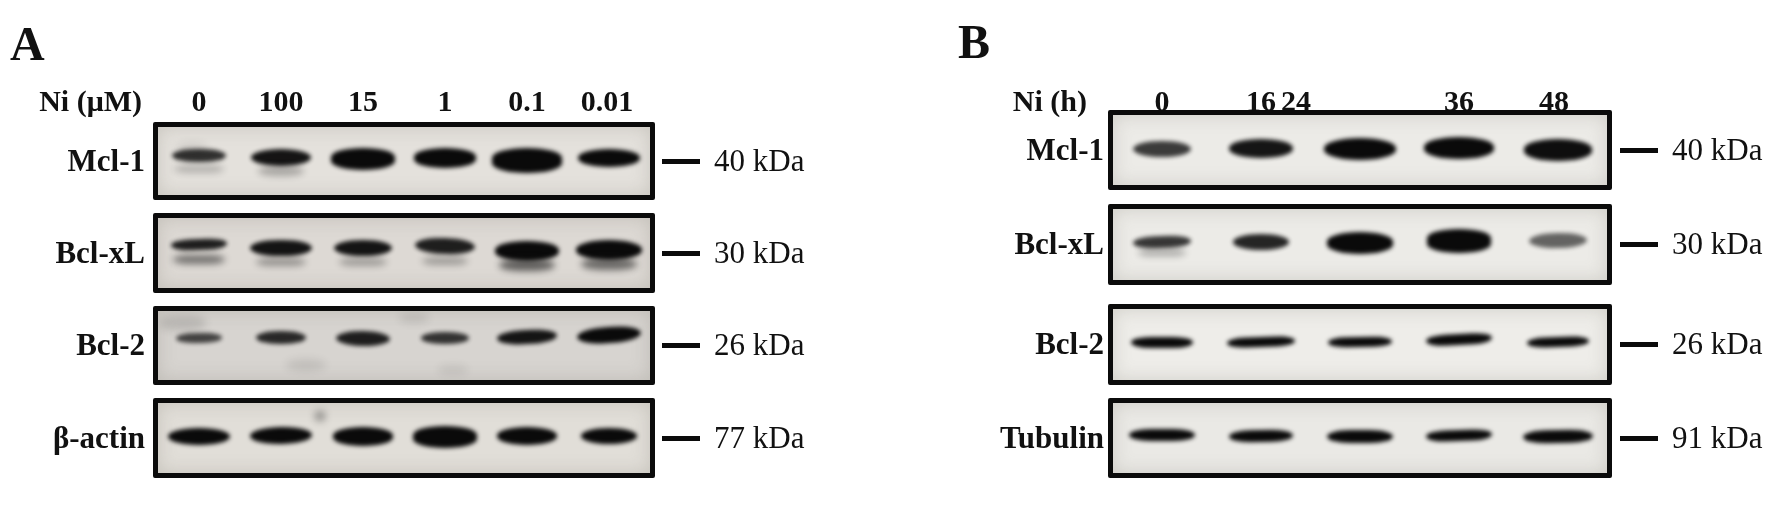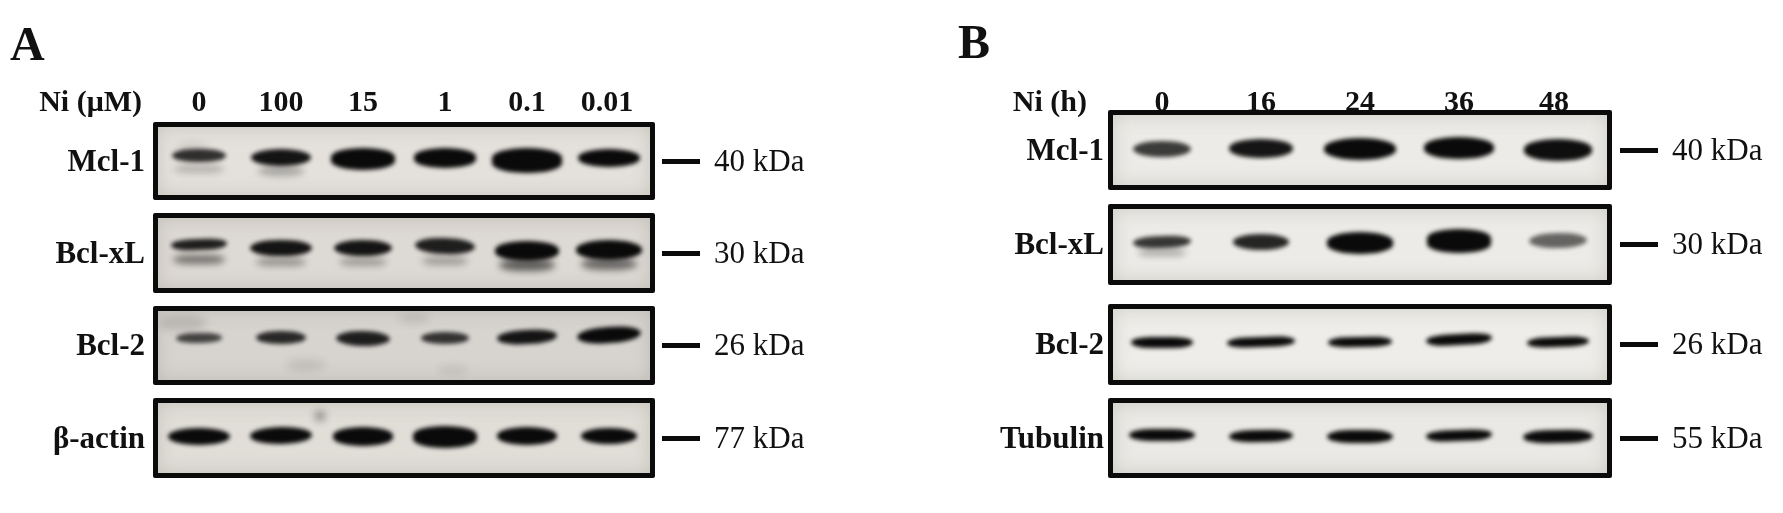--- a/index.html
+++ b/index.html
@@ -130,21 +130,21 @@
       <div class="band" style="left: 158.36px; top: 8.6px; width: 8px; height: 8px; opacity: 0.55; transform: rotate(0deg); filter: blur(4px);"></div>
     </div>
   <div class="dash" style="left:662px;top:436px"></div>
   <div class="kda" style="left:714px;top:418px">77 kDa</div>
 
   <div class="plabel" style="left:958px;top:18px">B</div>
   <div class="hdr" style="left:967px;top:83px;width:120px">Ni (h)</div>
 
   <span class="lane" style="left:1162px">0</span>
   <span class="lane" style="left:1261px">16</span>
-  <span class="lane" style="left:1360px">24</span>
+  <span class="lane" style="left:1296px">24</span>
   <span class="lane" style="left:1459px">36</span>
   <span class="lane" style="left:1554px">48</span>
 
   <div class="rowlabel" style="left:920px;width:184px;top:130px">Mcl-1</div>
   <div class="blotbox" style="left:1108px;top:110px;width:504px;height:80px;background:#ecebe7">
       <div class="band" style="left: 20.4px; top: 26px; width: 58px; height: 16px; opacity: 0.78; transform: rotate(0deg); filter: blur(2.2px);"></div>
       <div class="band" style="left: 116.2px; top: 23.5px; width: 64px; height: 19px; opacity: 0.95; transform: rotate(0deg); filter: blur(2.2px);"></div>
       <div class="band" style="left: 211px; top: 23px; width: 72px; height: 22px; opacity: 1; transform: rotate(0deg); filter: blur(2.2px);"></div>
       <div class="band" style="left: 310.8px; top: 22px; width: 70px; height: 22px; opacity: 1; transform: rotate(0deg); filter: blur(2.2px);"></div>
       <div class="band" style="left: 410.6px; top: 24px; width: 68px; height: 22px; opacity: 0.98; transform: rotate(0deg); filter: blur(2.2px);"></div>
@@ -177,15 +177,15 @@
 
   <div class="rowlabel" style="left:920px;width:184px;top:418px">Tubulin</div>
   <div class="blotbox" style="left:1108px;top:398px;width:504px;height:80px;background:#eae9e5">
       <div class="band" style="left: 16.4px; top: 26px; width: 66px; height: 12px; opacity: 1; transform: rotate(0deg); filter: blur(2.2px);"></div>
       <div class="band" style="left: 116.2px; top: 27px; width: 64px; height: 12px; opacity: 1; transform: rotate(-1deg); filter: blur(2.2px);"></div>
       <div class="band" style="left: 214px; top: 26.5px; width: 66px; height: 13px; opacity: 1; transform: rotate(0deg); filter: blur(2.2px);"></div>
       <div class="band" style="left: 312.8px; top: 26.5px; width: 66px; height: 11px; opacity: 1; transform: rotate(-2deg); filter: blur(2.2px);"></div>
       <div class="band" style="left: 409.6px; top: 26.5px; width: 70px; height: 13px; opacity: 1; transform: rotate(-1deg); filter: blur(2.2px);"></div>
     </div>
   <div class="dash" style="left:1620px;top:436px"></div>
-  <div class="kda" style="left:1672px;top:418px">55 kDa</div>
+  <div class="kda" style="left:1672px;top:418px">91 kDa</div>
 
 </div>
 
 </body></html>

